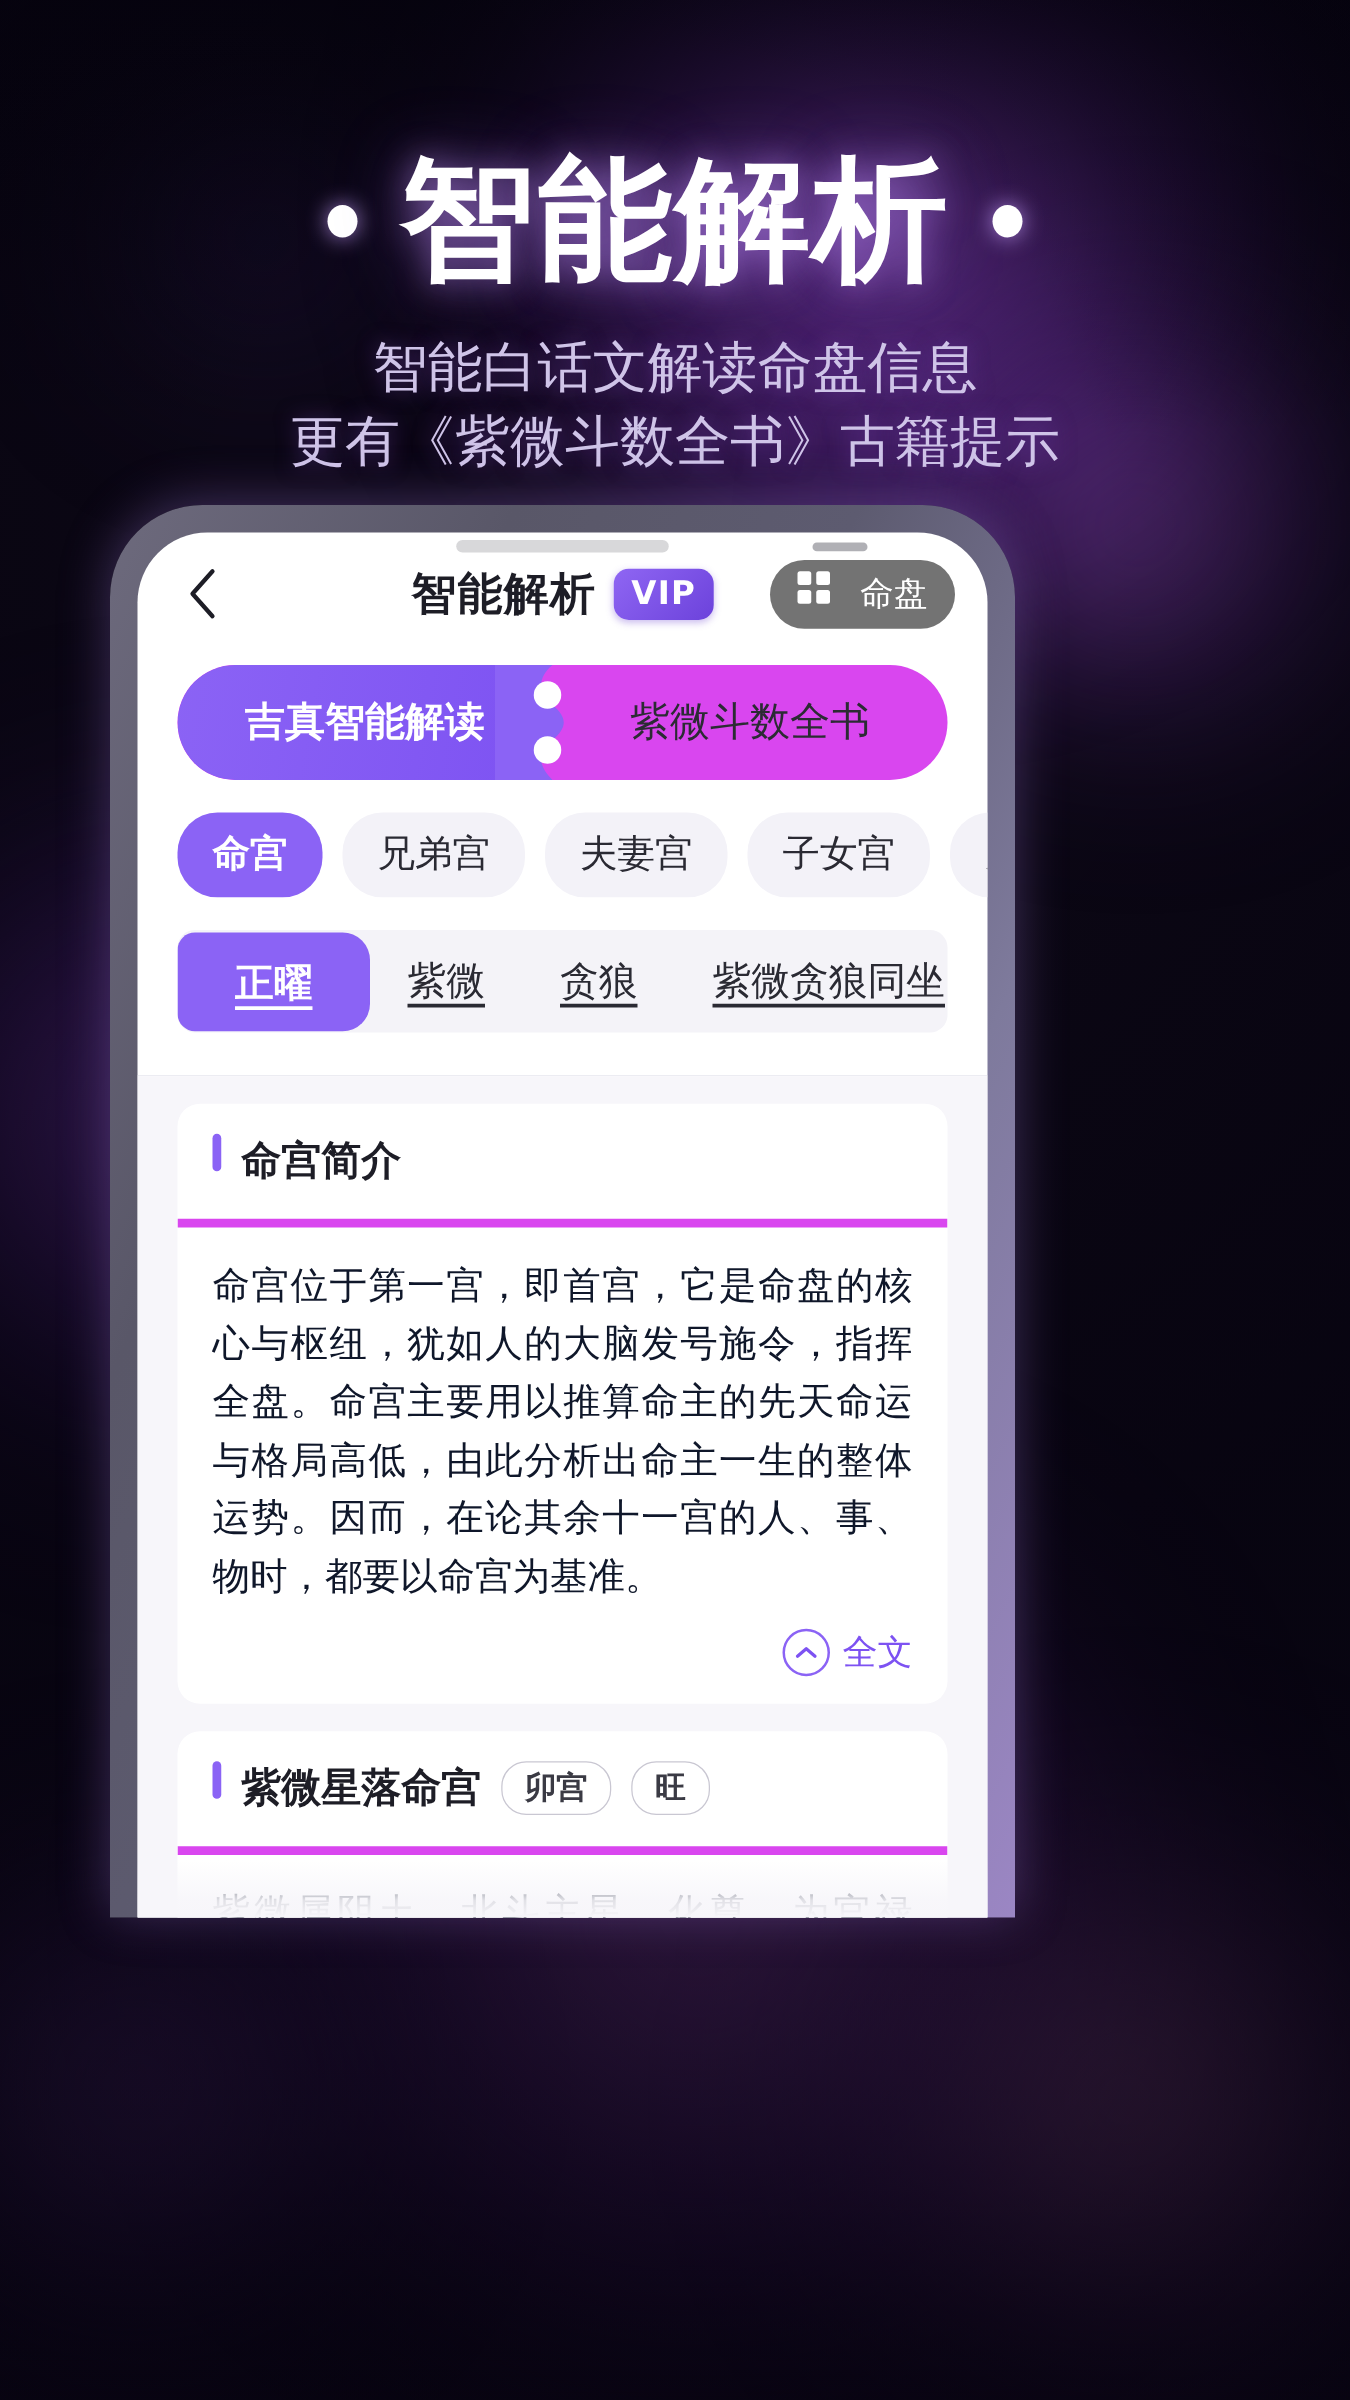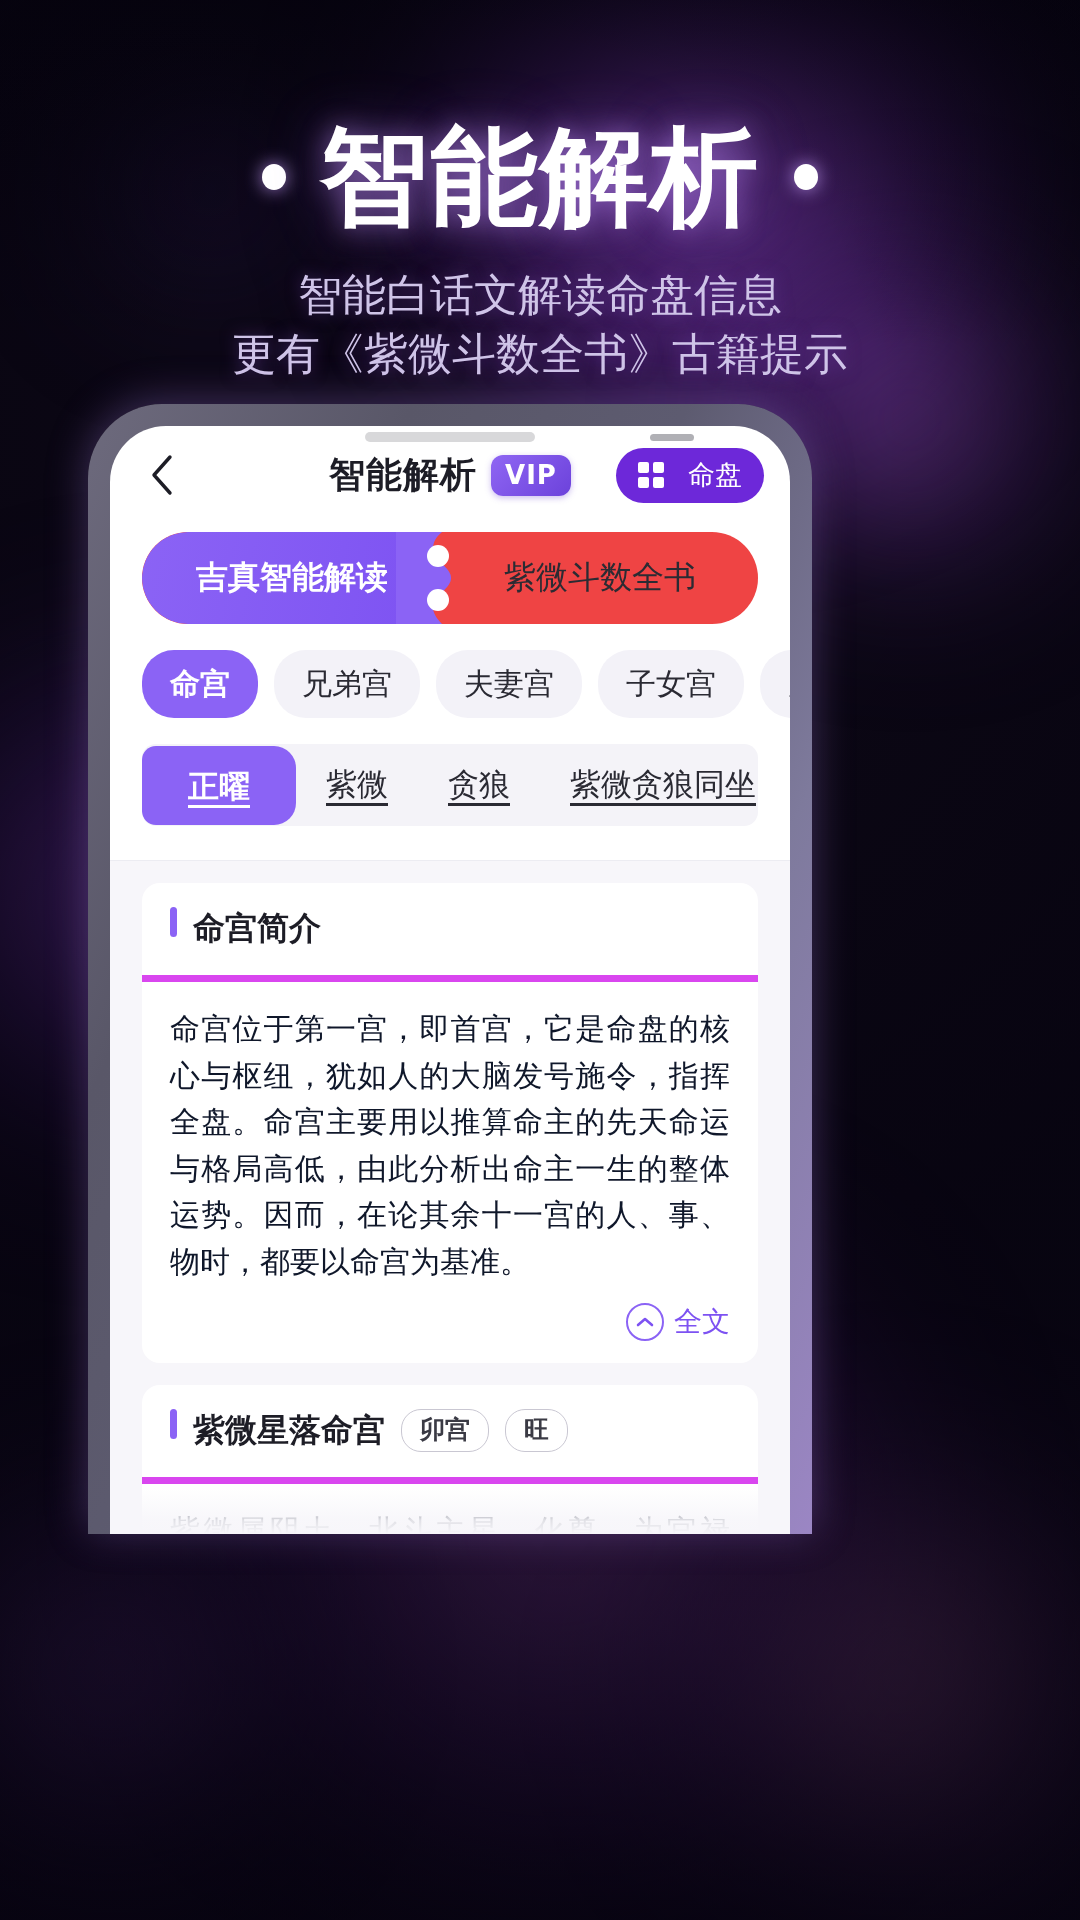--- a/index.html
+++ b/index.html
@@ -59,29 +59,29 @@
   .back svg{display:block;}
   .appbar-center{position:absolute;left:0;right:0;display:flex;align-items:center;justify-content:center;gap:14px;pointer-events:none;}
   .appbar-title{font-size:36px;font-weight:600;color:#1d1d26;letter-spacing:1px;}
   .vip{
     background:linear-gradient(135deg,#8f66f3 0%,#6c42db 100%);
     color:#fff;font-size:26px;font-weight:700;letter-spacing:1px;
     padding:5px 14px 6px;border-radius:12px;font-family:"DejaVu Sans",sans-serif;
     box-shadow:0 2px 6px rgba(110,70,210,.35);
   }
   .chart-btn{
-    margin-left:auto;display:flex;align-items:center;gap:24px;
-    background:#6d28d9;border-radius:30px;padding:9px 22px 10px;flex:none;
+    margin-left:auto;display:flex;gap:24px;
+    background:#737373;border-radius:30px;padding:9px 22px 10px;flex:none;
   }
   .grid-icon{display:grid;grid-template-columns:11px 11px;grid-template-rows:11px 11px;gap:4px;flex:none;}
   .grid-icon i{display:block;background:#ffffff;border-radius:2px;}
   .chart-btn span{color:#ffffff;font-size:27px;font-weight:500;}
 
   
-  .seg-wrap{margin:8px 32px 0;height:92px;background:#ef4444;border-radius:46px;position:relative;overflow:hidden;}
+  .seg-wrap{margin:8px 32px 0;height:92px;background:#d946ef;border-radius:46px;position:relative;overflow:hidden;}
   .seg-active{
     position:absolute;left:0;top:0;width:300px;height:92px;
     background:linear-gradient(100deg,#8b63f5 0%,#7d52f2 100%);
     border-radius:46px;
   }
   .seg-curve{position:absolute;left:254px;top:0;width:80px;height:92px;}
   .seg-labels{position:absolute;inset:0;display:flex;align-items:center;}
   .seg-l{width:300px;text-align:center;color:#ffffff;font-size:32px;font-weight:600;z-index:3;}
   .seg-r{flex:1;text-align:center;color:#2b2b33;font-size:32px;font-weight:400;z-index:3;}
 

